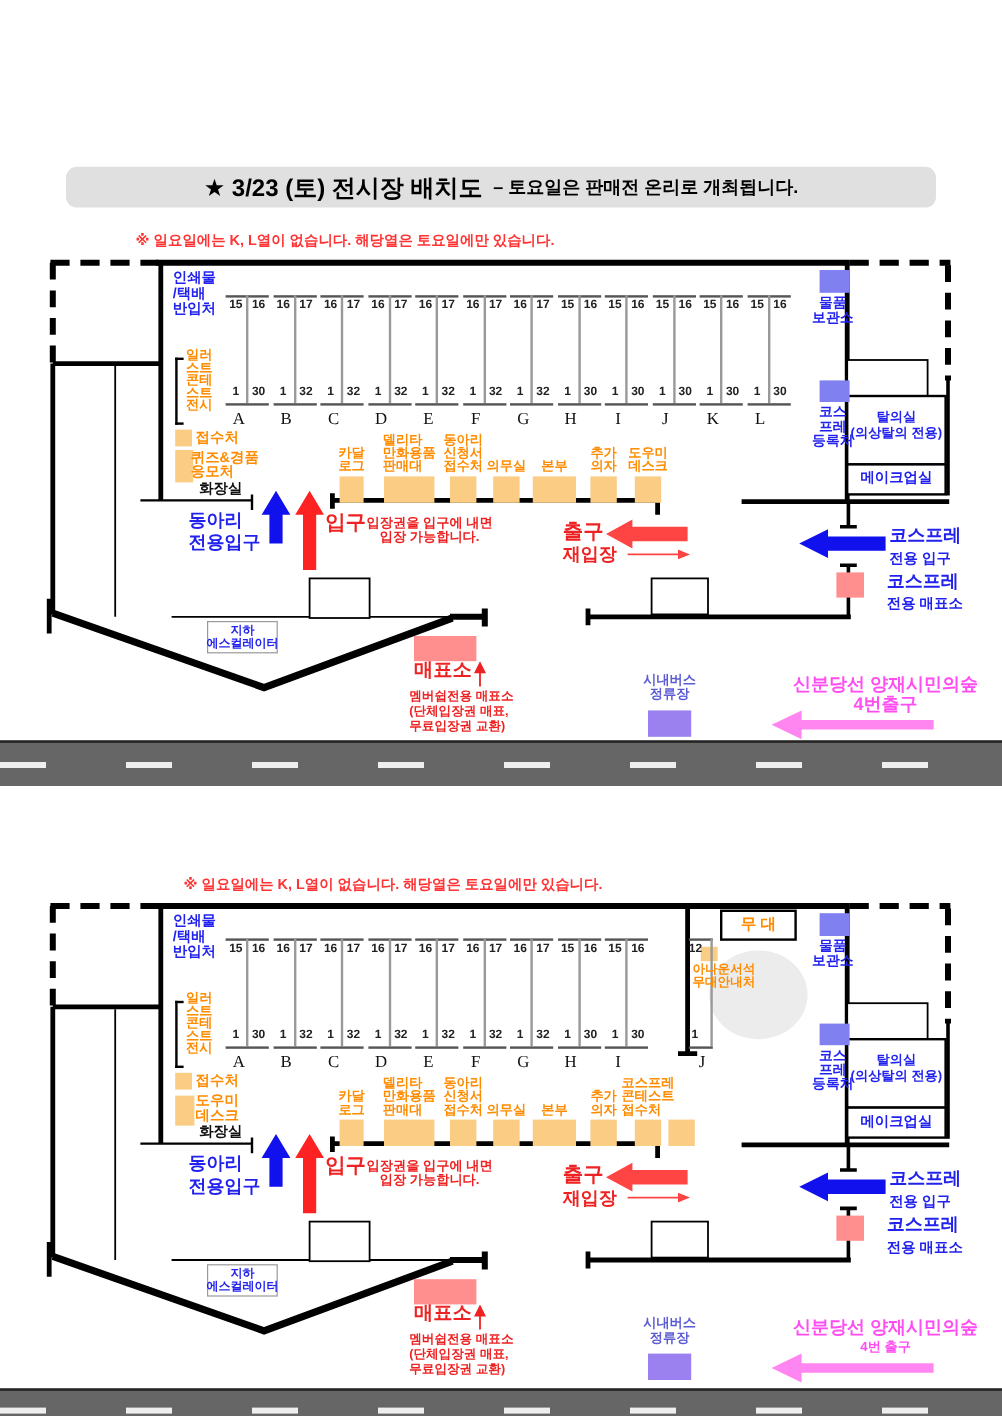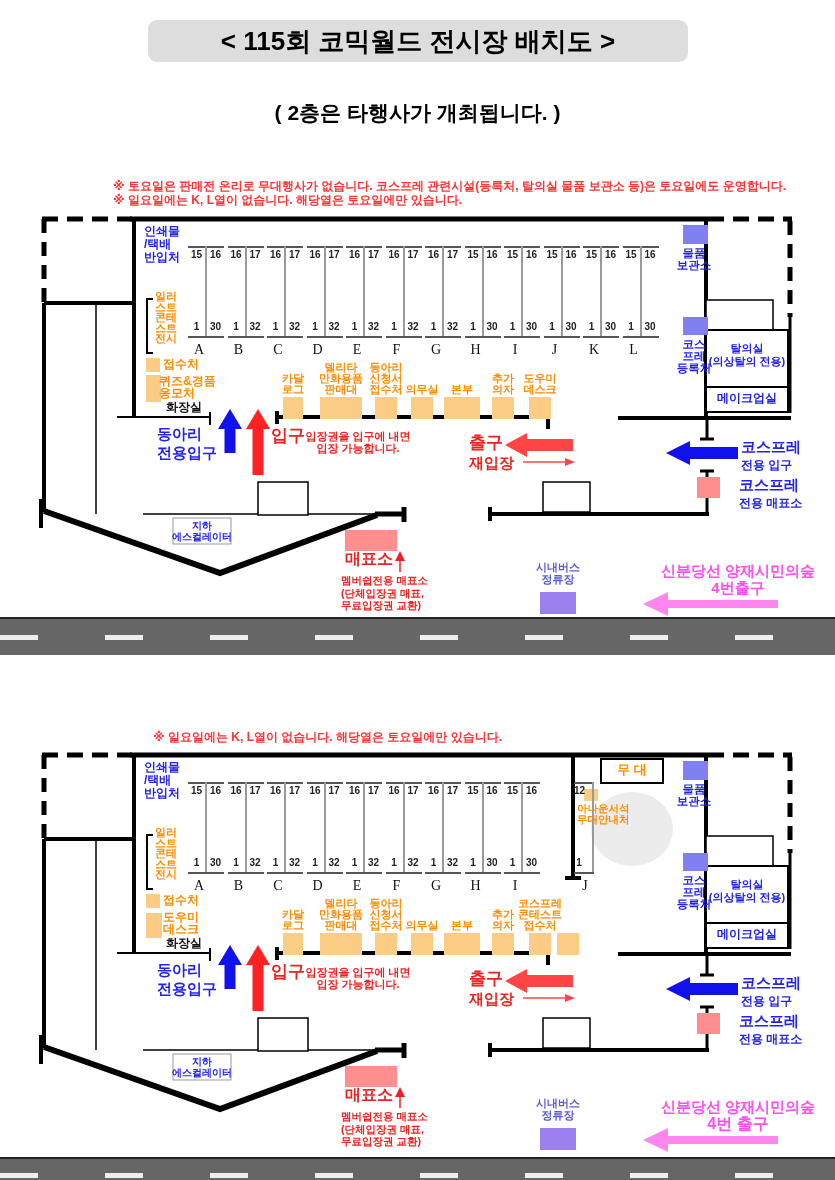--- a/index.html
+++ b/index.html
@@ -30,36 +30,37 @@
   .b-nums{position:absolute;left:0;right:0;display:flex;justify-content:space-between;
           font-size:10px;color:#222;font-weight:bold;}
   .b-nums span{width:17px;text-align:center;}
   .b-top{top:3px}.b-bot{bottom:26px}
   .b-botline{position:absolute;bottom:20px;left:0;right:0;height:2px;background:#555;}
   .b-letter{position:absolute;bottom:0;left:0;width:22px;text-align:center;
             font-family:"Liberation Serif","DejaVu Serif",serif;font-size:14px;color:#111;}
   .stations{position:absolute;left:0;top:142px;height:64px;width:835px;}
   .station{position:absolute;top:0;width:74px;height:64px;display:flex;flex-direction:column;
            align-items:center;justify-content:flex-end;}
-  .st-label{font-size:11px;line-height:11px;color:#ff8c00;font-weight:bold;text-align:center;
+  .st-label{font-size:11px;line-height:11px;color:#ff8c00;font-weight:bold;text-align:left;
             white-space:pre-line;margin-bottom:2px;}
   .st-box{height:22px;background:#fbcc84;}
   .road{position:absolute;left:0;width:835px;background:#666;border-top:2px solid #222;}
   .road .dashes{position:absolute;left:0;right:0;top:45%;height:5px;
       background:repeating-linear-gradient(90deg,#eee 0 38px,transparent 38px 105px);}
 </style>
 </head>
 <body>
 
 <div class="page">
 
-  <div class="titlebox">&lt; 115회 코믹월드 전시장 배치도 &gt;</div>
-  <div class="topnote" style="top:99px">( 2층은 타행사가 개최됩니다. )</div>
-
-  <div class="warn" style="left:113px;top:179px">※ 토요일은 판매전 온리로 무대행사가 없습니다. 코스프레 관련시설(등록처, 탈의실 물품 보관소 등)은 토요일에도 운영합니다.</div>
+
+  <div class="band" style="left:55px;top:139px;width:725px;height:34px">
+    <span class="main" style="font-size:20px">★ 3/23 (토) 전시장 배치도</span>
+    <span class="sub" style="font-size:15px">– 토요일은 판매전 온리로 개최됩니다.</span>
+  </div>
   <div class="warn" style="left:113px;top:193px">※ 일요일에는 K, L열이 없습니다. 해당열은 토요일에만 있습니다.</div>
 
   <div class="map" style="top:213px">
     <svg width="835" height="404">
       <g stroke="#000" fill="none">
         <path d="M42 6 H132" stroke-width="5" stroke-dasharray="16 9"></path>
         <path d="M44 6 V90" stroke-width="5" stroke-dasharray="14 9"></path>
         <path d="M130 6 H708" stroke-width="5"></path>
         <path d="M708 6 H792" stroke-width="5" stroke-dasharray="16 9"></path>
         <path d="M790 8 V104" stroke-width="5" stroke-dasharray="14 9"></path>
@@ -640,20 +641,20 @@
     <div class="lbl blue" style="left:739px;top:284px">전용 매표소</div>
     <div class="lbl blue ctr" style="left:171px;top:307px;width:62px;font-size:10px;line-height:11px">지하
 에스컬레이터</div>
     <div class="lbl redc" style="left:345px;top:339px;font-size:16px">매표소</div>
     <div class="lbl redc" style="left:341px;top:361px;font-size:10.5px;line-height:12.5px">멤버쉽전용 매표소
 (단체입장권 매표,
 무료입장권 교환)</div>
     <div class="lbl busc ctr" style="left:522px;top:348px;width:72px;font-size:11px;line-height:12px">시내버스
 정류장</div>
     <div class="lbl mag ctr" style="left:640px;top:351px;width:196px;font-size:15px">신분당선 양재시민의숲</div>
-    <div class="lbl mag ctr" style="left:640px;top:368px;width:196px;font-size:16px">4번 출구</div>
+    <div class="lbl mag ctr" style="left:640px;top:368px;width:196px;font-size:11px">4번 출구</div>
   </div>
 
   <div class="road" style="top:1157px;height:30px">
     <div class="dashes"></div>
   </div>
 
 </div>
 
 </body></html>

